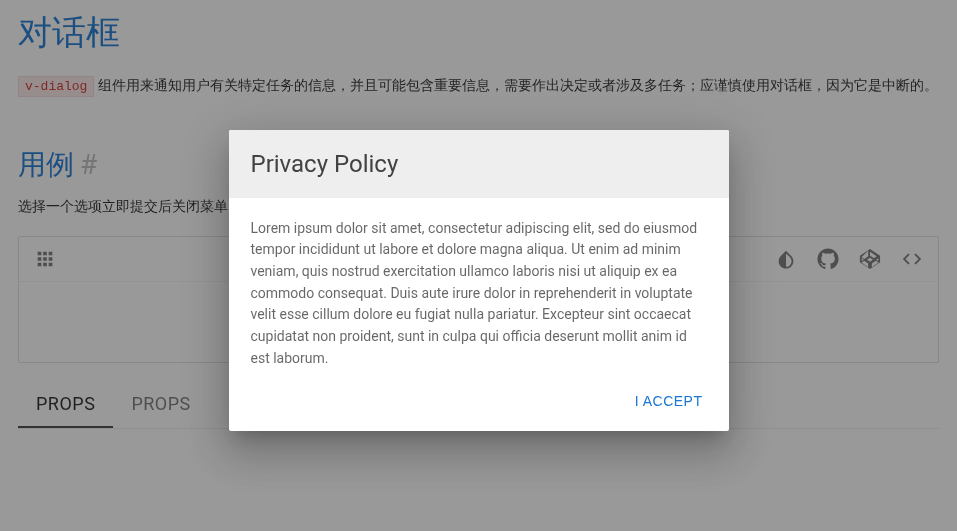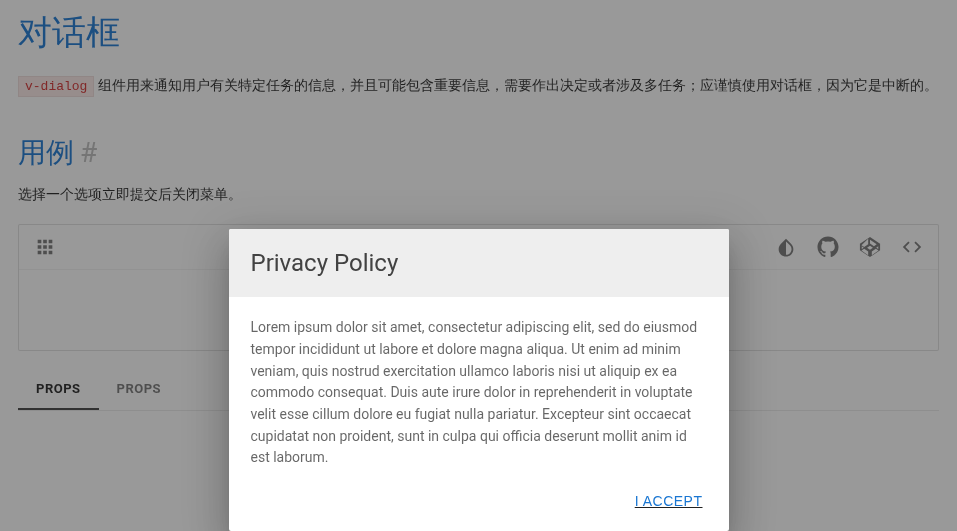--- a/index.html
+++ b/index.html
@@ -28,21 +28,21 @@
       font-size: 13px;
       padding: 2px 6px;
       border-radius: 0;
       border: 1px solid rgba(0,0,0,0.05);
       white-space: nowrap;
     }
     .section-h2 {
       color: #1976d2;
       font-size: 28px;
       font-weight: 400;
-      margin-top: 36px;
+      margin-top: 48px;
       margin-bottom: 14px;
     }
     .anchor-hash { color: #bdbdbd; font-size: 28px; margin-left: 6px; }
     .subdesc { font-size: 14px; color: rgba(0,0,0,0.87); margin-bottom: 20px; }
     .example-card {
       border: 1px solid rgba(0,0,0,0.12);
       border-radius: 2px;
       background: #fff;
     }
     .example-toolbar {
@@ -62,32 +62,31 @@
     .tb-icon:first-child { margin-left: 0; }
     .tb-icon svg { width: 22px; height: 22px; fill: currentColor; }
     .example-body { height: 80px; }
     .tabs {
       display: flex;
       margin-top: 18px;
       border-bottom: 1px solid rgba(0,0,0,0.08);
     }
     .tab {
       padding: 12px 18px;
-      font-size: 13px;
+      font-size: 18px;
       letter-spacing: 0.5px;
       color: rgba(0,0,0,0.54);
       cursor: pointer;
-      font-weight: bold;
     }
     .tab.active { color: rgba(0,0,0,0.87); border-bottom: 2px solid #424242; }
     
     .overlay {
       position: absolute; inset: 0;
       background: rgba(33,33,33,0.46);
-      display: flex; align-items: flex-end; justify-content: center;
+      display: flex; align-items: center; justify-content: center;
     }
     .dialog {
       width: 500px;
       background: #fff;
       border-radius: 2px;
       box-shadow: 0 11px 15px -7px rgba(0,0,0,0.2),
                   0 24px 38px 3px rgba(0,0,0,0.14),
                   0 9px 46px 8px rgba(0,0,0,0.12);
       overflow: hidden;
       margin-top: 30px;
@@ -102,21 +101,21 @@
       font-weight: 400;
     }
     .dialog-body {
       padding: 20px 22px 8px 22px;
       font-size: 14px;
       line-height: 1.55;
       color: rgba(0,0,0,0.6);
     }
     .dialog-actions {
       padding: 8px 14px 14px 14px;
-      display: flex; justify-content: flex-end; text-decoration: underline;
+      display: flex; justify-content: flex-end;
     }
     .accept-btn {
       background: none; border: none;
       color: #1976d2;
       font-size: 14px;
       font-weight: 500;
       letter-spacing: 0.5px;
       padding: 8px 12px;
       cursor: pointer;
       text-transform: uppercase;

